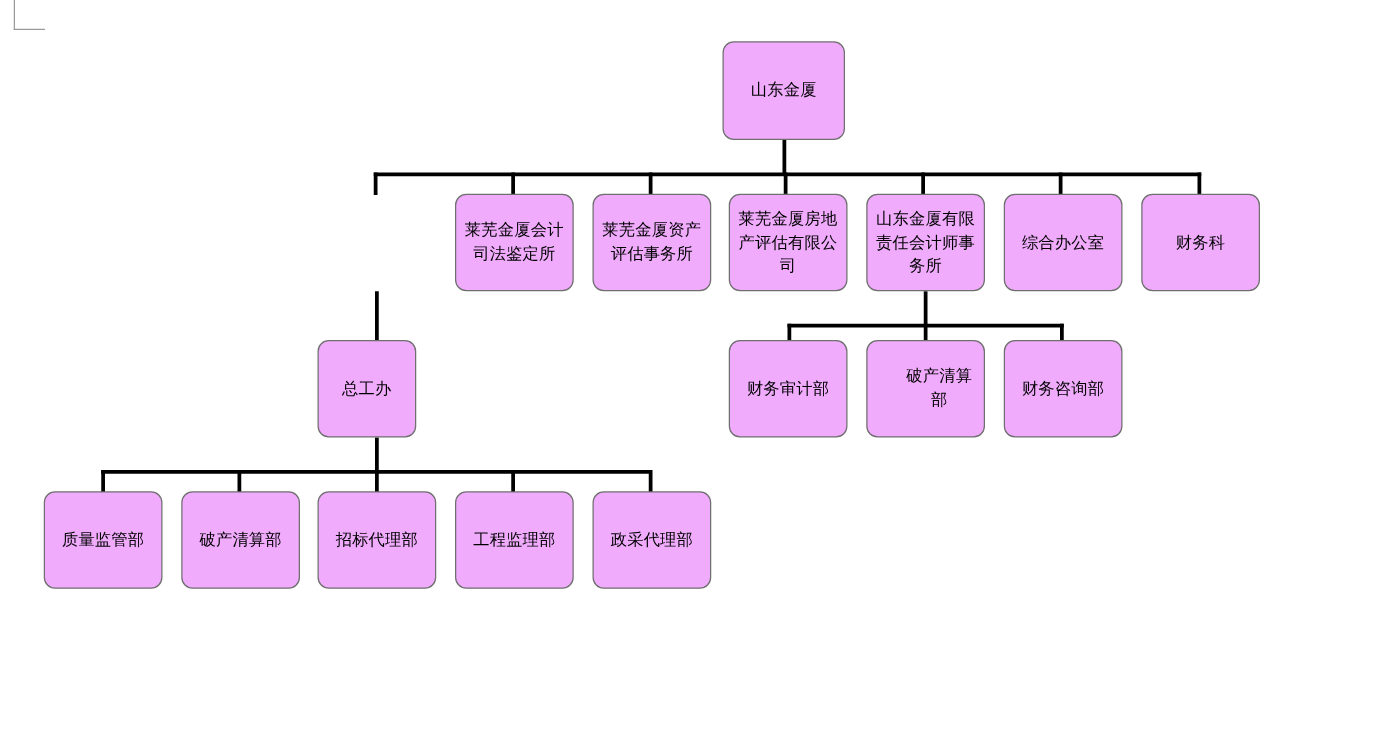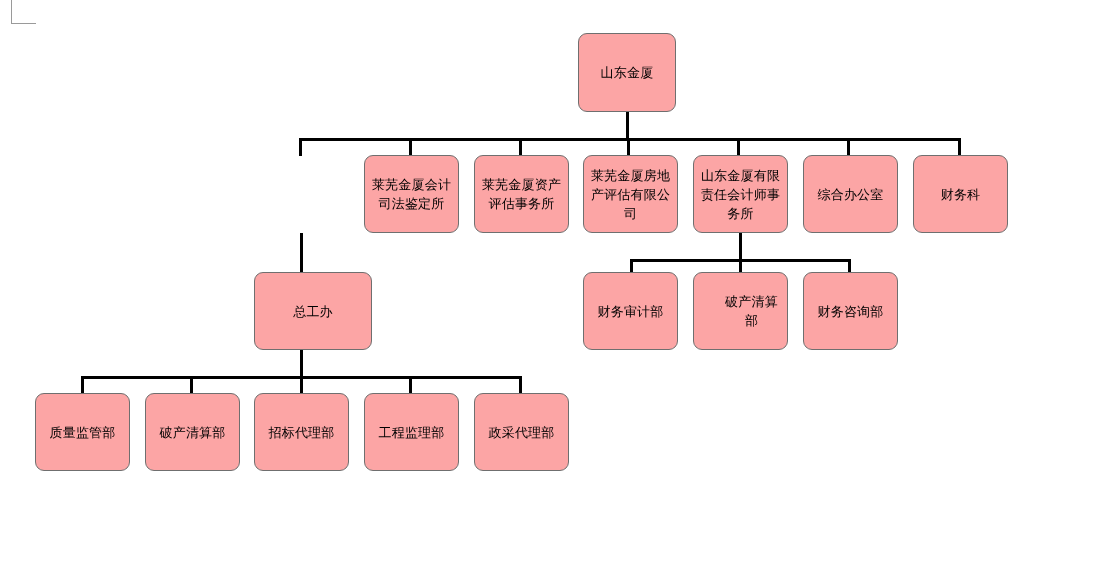--- a/index.html
+++ b/index.html
@@ -29,21 +29,21 @@
     left: 11px;
     top: 0px;
     width: 24px;
     height: 23px;
   }
 
   
   .node {
     position: absolute;
     box-sizing: border-box;
-    background: #fca5a5;
+    background: #f0abfc;
     border: 1px solid #6f6f6f;
     border-radius: 9px;
     display: flex;
     align-items: center;
     justify-content: center;
     text-align: center;
     color: #000000;
     font-size: 13px;
     line-height: 19px;
     letter-spacing: 0.2px;
@@ -101,21 +101,21 @@
   </div>
   <div class="node" style="left:803px; top:155px; width:95px; height:78px;">
     <span class="label">综合办公室</span>
   </div>
   <div class="node" style="left:913px; top:155px; width:95px; height:78px;">
     <span class="label">财务科</span>
   </div>
 
   <div class="conn v" style="left:300px; top:233px; height:39px;"></div>
 
-  <div class="node" style="left:254px; top:272px; width:118px; height:78px;">
+  <div class="node" style="left:254px; top:272px; width:79px; height:78px;">
     <span class="label">总工办</span>
   </div>
 
   <div class="conn v" style="left:300px; top:350px; height:28px;"></div>
   <div class="conn h" style="left:81px; top:376px; width:440px; height:3px;"></div>
 
   <div class="conn v" style="left:81px; top:376px; height:18px;"></div>
   <div class="conn v" style="left:190px; top:376px; height:18px;"></div>
   <div class="conn v" style="left:300px; top:376px; height:18px;"></div>
   <div class="conn v" style="left:409px; top:376px; height:18px;"></div>

